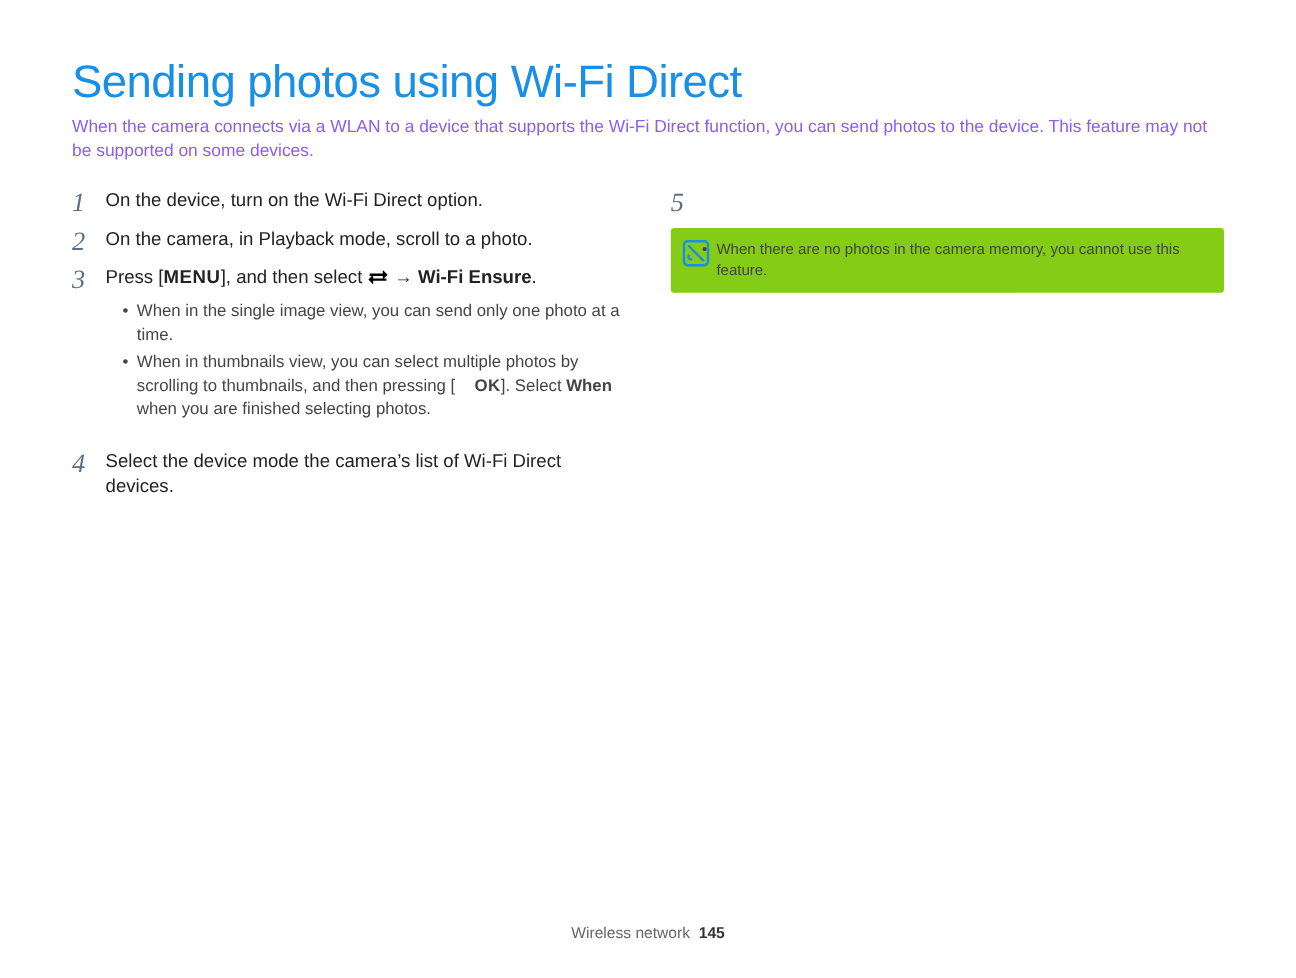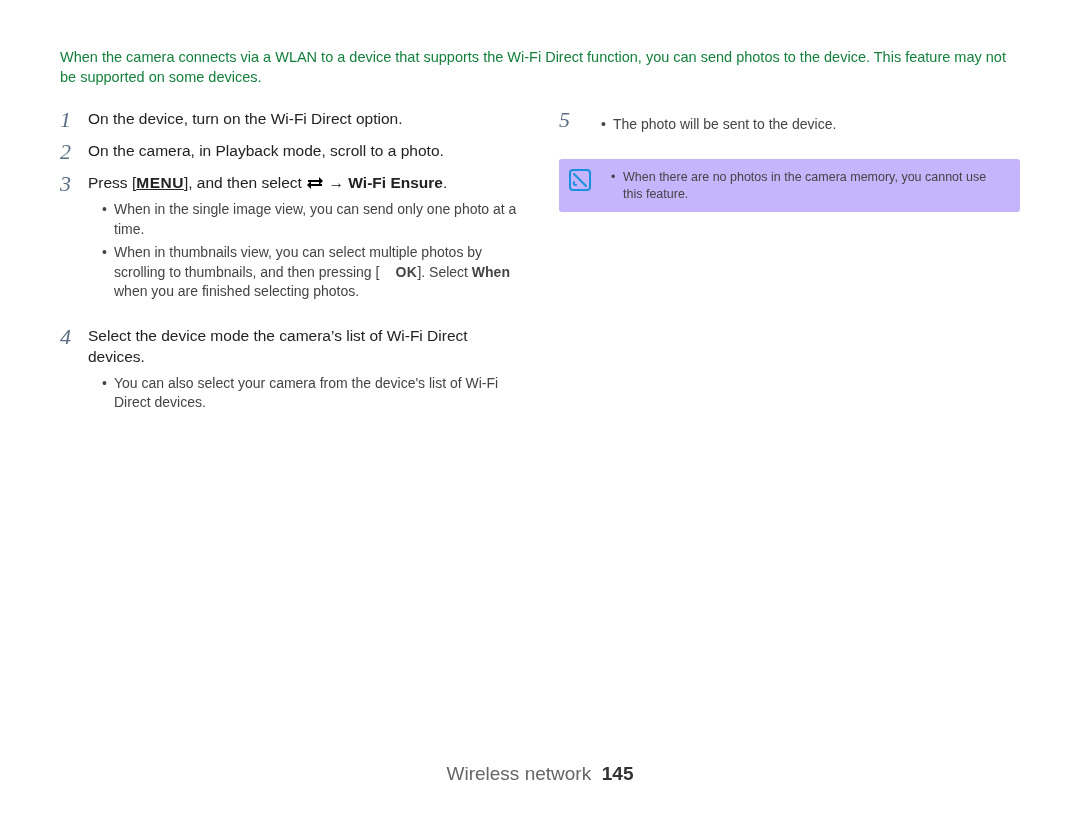--- a/index.html
+++ b/index.html
@@ -22,21 +22,21 @@
     font-weight: 400;
     color: #1a8fe6;
     letter-spacing: -0.5px;
     margin: 0 0 6px 0;
     font-stretch: condensed;
     font-family: "Arial Narrow", Arial, sans-serif;
   }
   .intro {
     font-size: 14.5px;
     line-height: 1.35;
-    color: #15803d;
+    color: #8b5cf6;
     margin: 0 0 22px 0;
   }
   .columns {
     display: flex;
     gap: 38px;
   }
   .col {
     flex: 1 1 50%;
   }
   .step {
@@ -74,43 +74,42 @@
   }
   .sub-list li::before {
     content: "•";
     position: absolute;
     left: 0;
     top: 0;
   }
   .menu-word {
     font-weight: 700;
     letter-spacing: 0.5px;
-    text-decoration: underline;
   }
   .ok-word {
     font-weight: 700;
     letter-spacing: 0.5px;
     margin-left: 16px;
   }
   .bold {
     font-weight: 700;
   }
   .sep {
     font-family: Arial, sans-serif;
   }
   .swap-icon {
     display: inline-block;
     vertical-align: -3px;
     width: 18px;
     height: 16px;
   }
   .note-box {
-    background: #c4b5fd;
+    background: #84cc16;
     border-radius: 3px;
-    padding: 10px 14px 10px 52px;
+    padding: 10px 14px 10px 26px;
     position: relative;
   }
   .note-icon {
     position: absolute;
     left: 10px;
     top: 10px;
     width: 22px;
     height: 22px;
     border: 2px solid #1a8fe6;
     border-radius: 4px;
@@ -136,33 +135,34 @@
     position: absolute;
     left: 0;
     top: 0;
   }
   .footer {
     position: absolute;
     left: 0;
     right: 0;
     bottom: 30px;
     text-align: center;
-    font-size: 19px;
+    font-size: 13px;
     color: #666;
   }
   .footer .pnum {
     color: #333;
     font-weight: 600;
   }
 </style>
 </head>
 <body>
 
 <div class="page">
 
+  <h1 class="title">Sending photos using Wi-Fi Direct</h1>
   <p class="intro">When the camera connects via a WLAN to a device that supports the Wi-Fi Direct function, you can send photos to the device. This feature may not be supported on some devices.</p>
 
   <div class="columns">
     <div class="col">
 
       <div class="step">
         <div class="step-num">1</div>
         <div class="step-body">On the device, turn on the Wi-Fi Direct option.</div>
       </div>
 
@@ -185,35 +185,31 @@
             </li>
           </ul>
         </div>
       </div>
 
       <div class="step">
         <div class="step-num">4</div>
         <div class="step-body">
           <span>Select the device mode the camera’s list of Wi-Fi Direct devices.</span>
           <ul class="sub-list">
-            <li>You can also select your camera from the device's list of Wi-Fi Direct devices.</li>
           </ul>
         </div>
       </div>
 
     </div>
 
     <div class="col">
 
       <div class="step">
         <div class="step-num">5</div>
         <div class="step-body">
-          <ul class="sub-list">
-            <li>The photo will be sent to the device.</li>
-          </ul>
         </div>
       </div>
 
       <div class="note-box">
         <div class="note-icon">
           <svg viewBox="0 0 18 18" width="18" height="18">
               <path d="M3 3 L15 15 M5 14 Q2 14 3 11" stroke="#1a8fe6" stroke-width="2" fill="none" stroke-linecap="round"></path>
             </svg>
         </div>
         <ul class="note-list">

